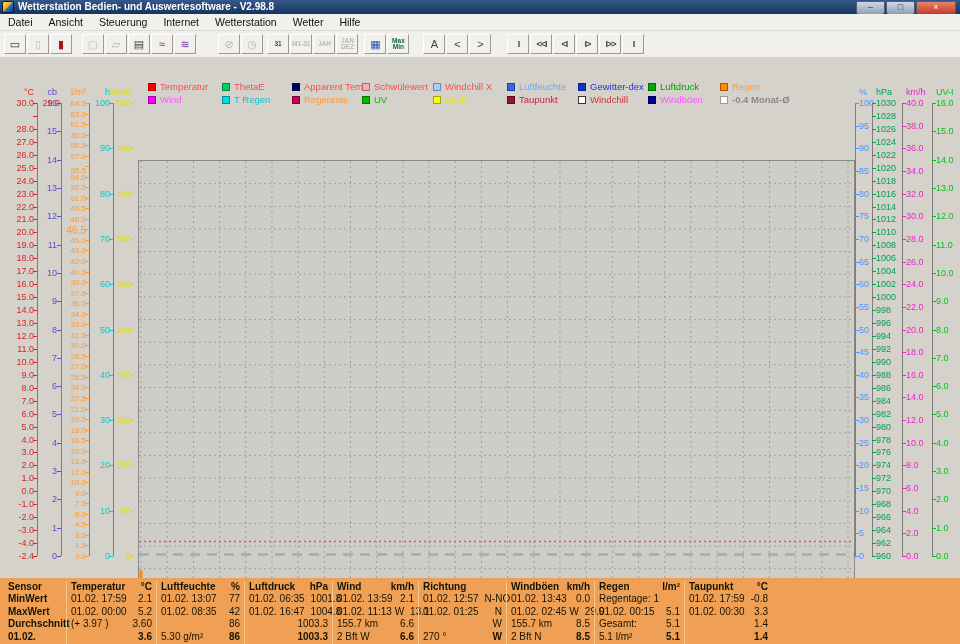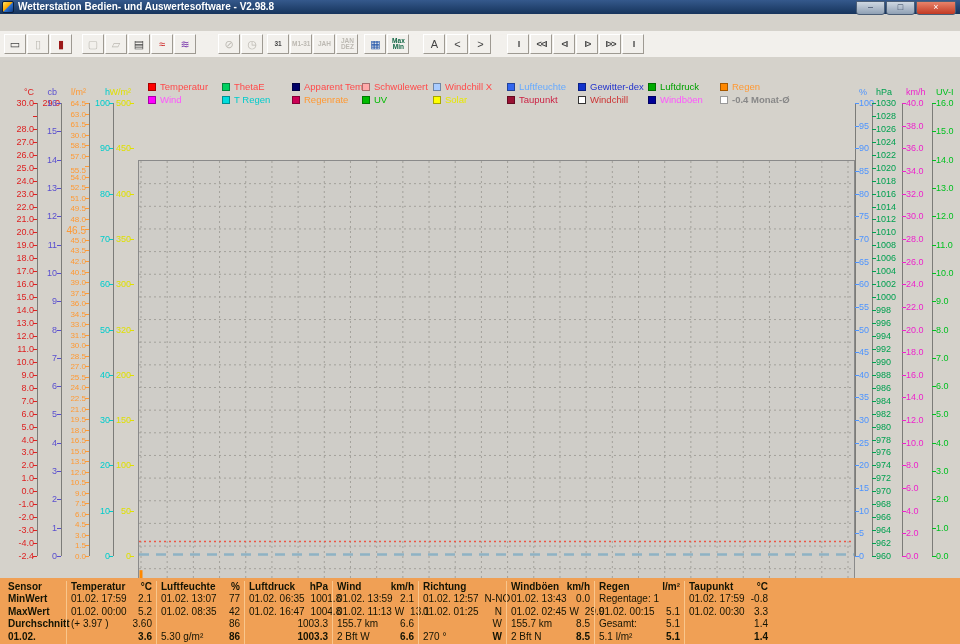--- a/index.html
+++ b/index.html
@@ -57,20 +57,29 @@
   <div id="titlebar">
     <div id="app-icon"></div>
     <div id="title-text">Wetterstation Bedien- und Auswertesoftware - V2.98.8</div>
     <div id="win-buttons">
       <div class="winbtn">–</div>
       <div class="winbtn">□</div>
       <div class="winbtn close">×</div>
     </div>
   </div>
 
+  <div id="menubar">
+      <div class="menu-item">Datei</div>
+      <div class="menu-item">Ansicht</div>
+      <div class="menu-item">Steuerung</div>
+      <div class="menu-item">Internet</div>
+      <div class="menu-item">Wetterstation</div>
+      <div class="menu-item">Wetter</div>
+      <div class="menu-item">Hilfe</div>
+    </div>
   <div id="toolbar">
       <div class="tb-group" style="margin-left: 4px;">
         <div class="tb-btn">▭</div>
         <div class="tb-btn disabled">▯</div>
         <div class="tb-btn" style="color: rgb(155, 24, 24);">▮</div>
       </div>
       <div class="tb-group" style="margin-left: 10px;">
         <div class="tb-btn disabled">▢</div>
         <div class="tb-btn disabled">▱</div>
         <div class="tb-btn">▤</div>

